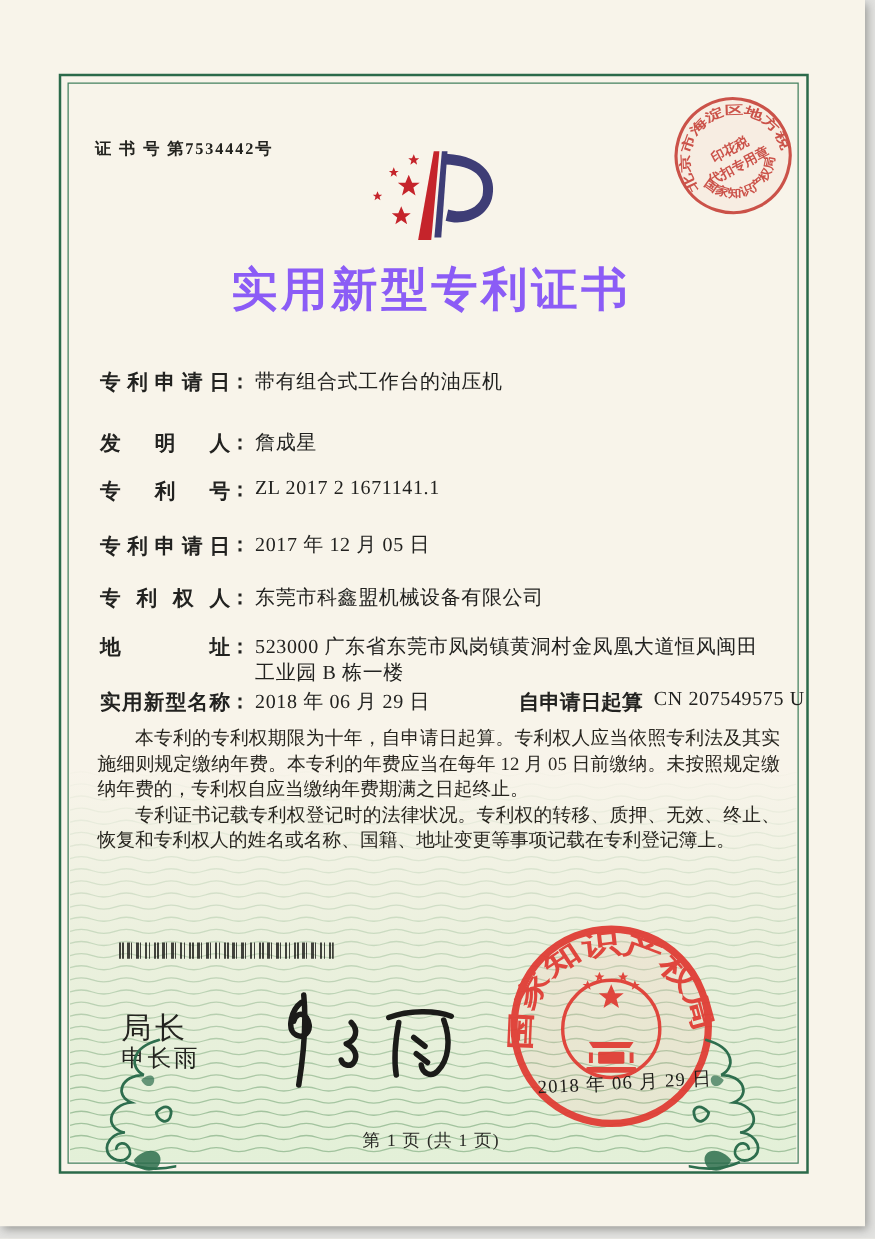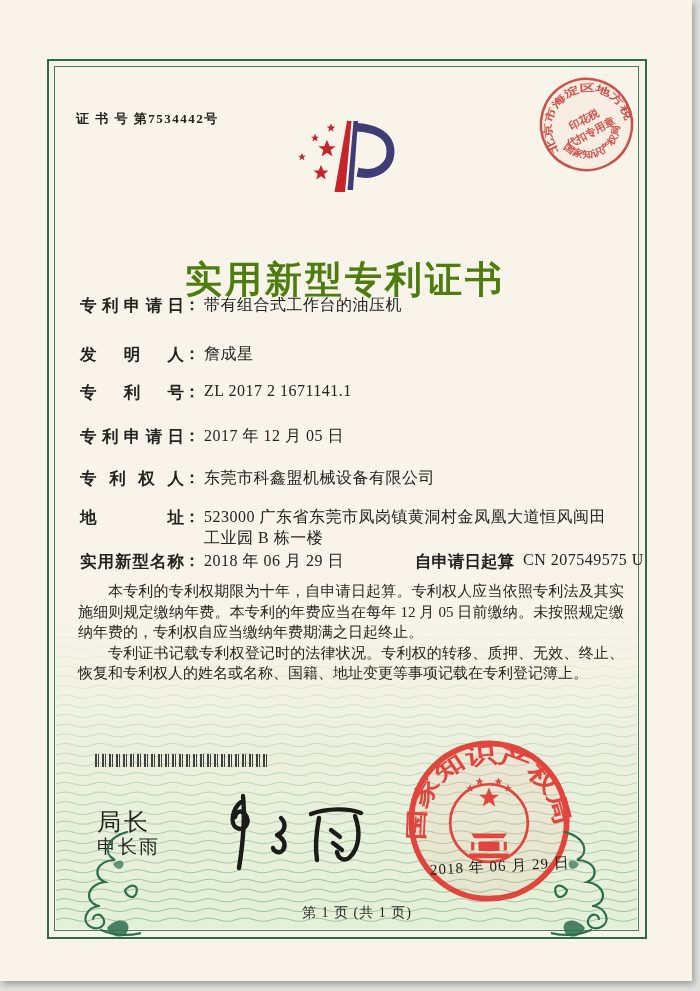--- a/index.html
+++ b/index.html
@@ -24,21 +24,21 @@
     position:absolute;left:56px;top:615px;width:581px;height:314px;
     background:linear-gradient(180deg, rgba(226,238,214,0) 0%, rgba(224,237,211,.55) 45%, rgba(226,240,215,.95) 100%);
   }
   .waves-svg{position:absolute;left:56px;top:615px;}
   .cert-no{
     position:absolute;left:76px;top:110px;font-size:13px;letter-spacing:1.5px;
     color:#23231f;font-weight:600;
   }
   .title{
     position:absolute;left:47px;top:207px;width:596px;text-align:center;
-    font-size:37px;font-weight:600;letter-spacing:3px;color:#4d7c0f;margin-top:48px;
+    font-size:37px;font-weight:600;letter-spacing:3px;color:#8b5cf6;
   }
   .frow{position:absolute;left:80px;font-size:16px;color:#222220;}
   .flabel{
     display:inline-block;width:104px;font-size:16.5px;
     text-align:justify;text-align-last:justify;vertical-align:top;font-weight:600;
   }
   .fcolon{display:inline-block;vertical-align:top;font-weight:600;}
   .fvalue{display:inline-block;vertical-align:top;max-width:430px;letter-spacing:.5px;font-family:Liberation Serif, serif;}
   .grant2{position:absolute;left:335px;top:0;white-space:nowrap;}
   .bodytext{
@@ -59,21 +59,21 @@
   .signoff-name{position:absolute;left:97px;top:834px;font-size:19px;letter-spacing:2px;color:#23231f;}
   .signature-svg{position:absolute;left:203px;top:788px;}
   .seal-wrap{position:absolute;left:405px;top:737px;width:168px;height:168px;opacity:.93;}
   .seal-date{
     position:absolute;left:430px;top:857px;font-size:15px;color:#1e1d1a;
     transform:rotate(-3deg);letter-spacing:1px;white-space:nowrap;
   }
   .taxstamp-wrap{position:absolute;left:538px;top:76px;width:97px;height:97px;transform:rotate(-28deg);opacity:.95;}
   .footer{
     position:absolute;left:47px;top:904px;width:596px;text-align:center;
-    font-size:14px;color:#2a2a26;letter-spacing:1px;padding-left:12px;
+    font-size:14px;color:#2a2a26;letter-spacing:1px;
   }
   .ornament{position:absolute;width:100px;height:112px;}
   .ornament.left{left:41px;top:830px;}
   .ornament.right{left:551px;top:830px;transform:scaleX(-1);}
 </style>
 </head>
 <body>
 
 <div class="paper">
 

